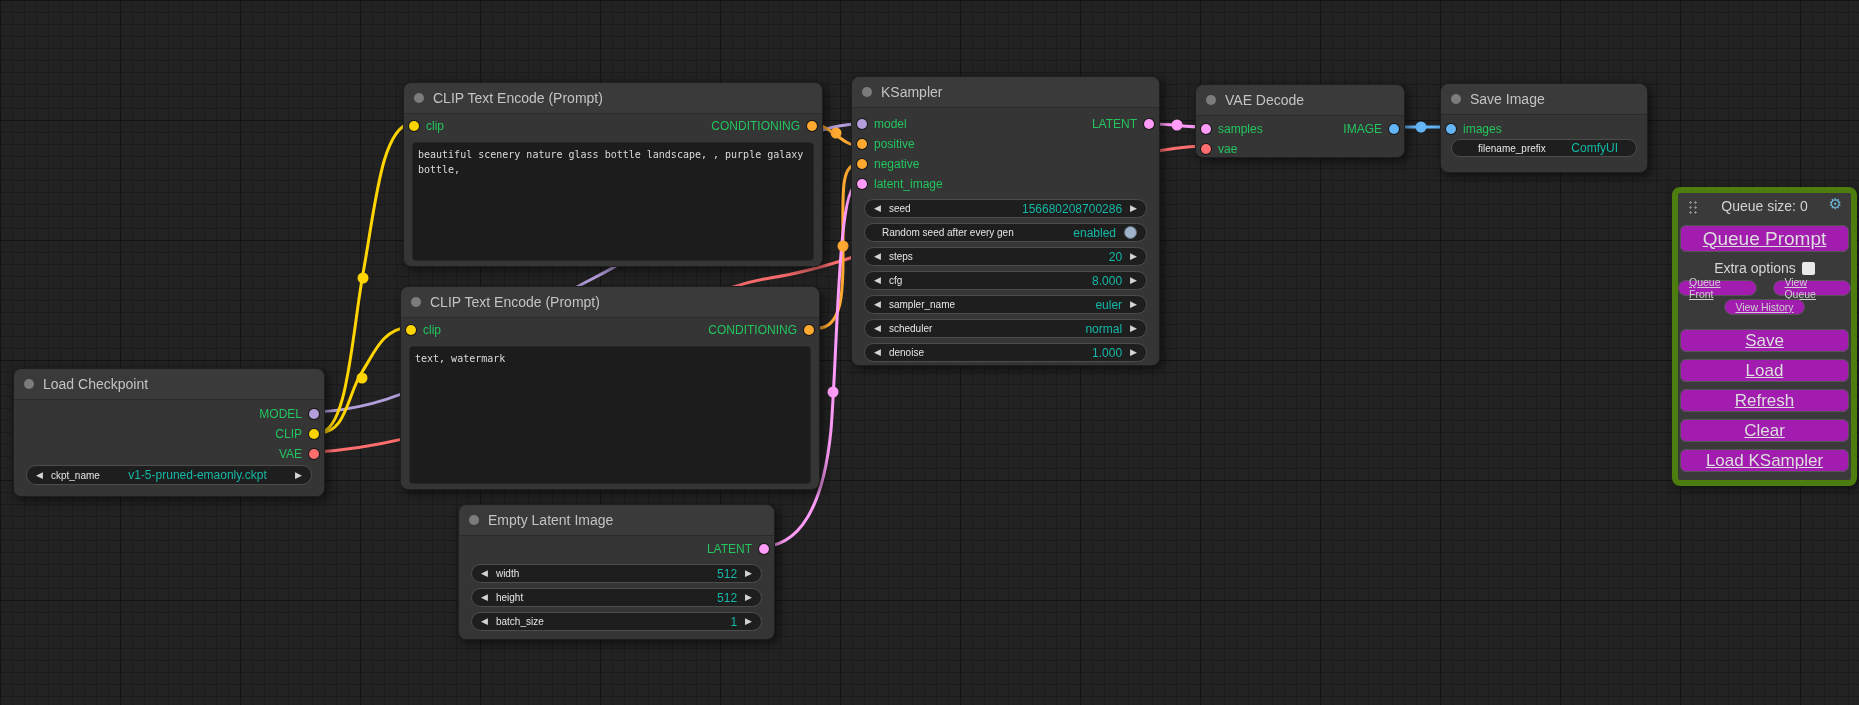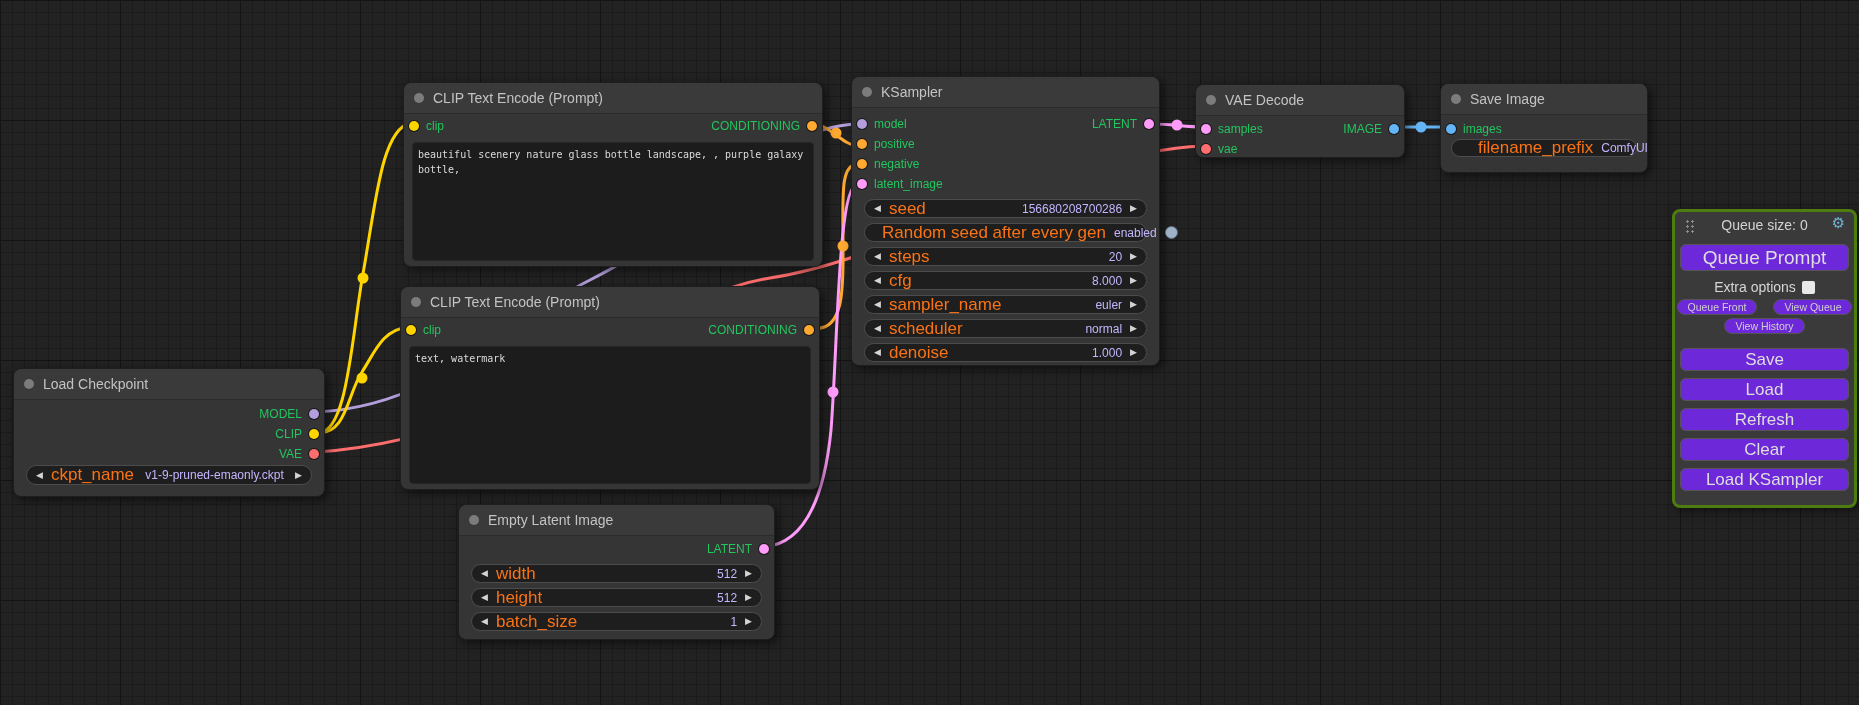--- a/index.html
+++ b/index.html
@@ -28,22 +28,22 @@
   .prow .sp{flex:1;}
   .pin{width:10px;height:10px;border-radius:50%;flex:none;box-shadow:0 0 0 1px #181818;}
   .plabel{font-size:12px;color:#22c55e;margin:0 7px;white-space:nowrap;}
   .orow{justify-content:flex-end;}
   .c-model{background:#B39DDB}.c-clip{background:#FFD500}.c-vae{background:#FF6E6E}
   .c-cond{background:#FFA931}.c-latent{background:#FF9CF9}.c-image{background:#64B5F6}
 
   .widget{height:19px;margin:0 12px;border:1px solid #4c4c4c;border-radius:10px;
           background:#1e1e1e;display:flex;align-items:center;padding:0 9px;box-sizing:border-box;}
   .warr{font-size:9px;color:#d4d4d4;flex:none;line-height:1;}
-  .wlabel{font-size:17px;color:#f97316;margin:0 8px;white-space:nowrap;}
-  .wvalue{font-size:12px;color:#c4b5fd;white-space:nowrap;margin-right:8px;}
+  .wlabel{font-size:10px;color:#e5e5e5;margin:0 8px;white-space:nowrap;}
+  .wvalue{font-size:12px;color:#14b8a6;white-space:nowrap;margin-right:8px;}
   .wsp{flex:1;}
   .ta{background:#1c1c1c;border:1px solid #262626;border-radius:4px;margin:6px 8px 0 8px;
       padding:4px 5px;font-family:"DejaVu Sans Mono",monospace;font-size:10px;
       line-height:15px;color:#dadada;overflow:hidden;box-sizing:border-box;
       white-space:pre-wrap;word-break:break-word;}
   .toggle{width:13px;height:13px;border-radius:50%;background:#9fb3c8;border:1px solid #5f6d7c;
           flex:none;box-sizing:border-box;}
 
   #n-ckpt{left:13px;top:368px;width:312px;height:129px;}
   #n-ckpt .rows{margin-top:4px;}
@@ -67,31 +67,31 @@
   #n-ksampler .widgets{margin-top:3px;}
 
   #n-vae{left:1195px;top:84px;width:210px;height:74px;}
   #n-vae .rows{margin-top:3px;}
 
   #n-save{left:1440px;top:83px;width:208px;height:90px;}
   #n-save .rows{margin-top:4px;}
   #n-save .widget{height:18px;margin:0 10px;justify-content:space-between;padding:0 18px;}
 
   
-  #panel{position:absolute;z-index:3;left:1672px;top:209px;width:185px;height:299px;
-         background:#3a3a3a;border:3px solid #4d7c0f;border-radius:8px;
+  #panel{position:absolute;z-index:3;left:1672px;top:187px;width:185px;height:299px;
+         background:#3a3a3a;border:6px solid #4d7c0f;border-radius:8px;
          box-shadow:3px 3px 10px rgba(0,0,0,.5);box-sizing:border-box;
          display:flex;flex-direction:column;align-items:center;}
   .phead{position:relative;width:100%;height:26px;display:flex;align-items:center;justify-content:center;}
   .drag{position:absolute;left:10px;top:7px;width:9px;height:14px;
         background:radial-gradient(circle,#8a8a8a 1.2px,transparent 1.4px) 0 0/5px 5px;}
   .qsize{font-size:14px;color:#d2d2d2;}
   .gear{position:absolute;right:9px;top:3px;font-size:15px;color:#6fb3d2;cursor:pointer;line-height:1;}
-  .btn{background:#6d28d9;border:1px solid #555555;border-radius:6px;color:#dedede;
-       display:flex;align-items:center;justify-content:center;cursor:pointer;box-sizing:border-box;}
+  .btn{background:#a21caf;border:1px solid #555555;border-radius:6px;color:#dedede;
+       display:flex;align-items:center;justify-content:center;cursor:pointer;box-sizing:border-box;text-decoration:underline;}
   .qprompt{width:169px;height:27px;margin-top:6px;font-size:19px;}
   .extrarow{margin-top:8px;height:16px;display:flex;align-items:center;}
   .extrarow span{font-size:14px;color:#d6d6d6;}
   .cbx{width:13px;height:13px;background:#e9e9e9;border-radius:2px;margin-left:6px;cursor:pointer;}
   .smallrow{margin-top:4px;display:flex;gap:16px;}
   .sbtn{height:16px;font-size:10.5px;border-radius:9px;padding:0 10px;color:#cfcfcf;}
   .vh{margin-top:3px;}
   .bigbtn{width:169px;height:23px;font-size:17px;margin-top:7px;}
   .bigbtn.first{margin-top:14px;}
 </style>
@@ -132,21 +132,21 @@
       <span class="pin c-clip"></span>
     </div>
     <div class="prow orow">
       <span class="plabel">VAE</span>
       <span class="pin c-vae"></span>
     </div>
   </div>
   <div class="widget">
     <span class="warr">◀</span>
     <span class="wlabel">ckpt_name</span>
-    <span class="wvalue" style="flex:1;text-align:center;">v1-9-pruned-emaonly.ckpt</span>
+    <span class="wvalue" style="flex:1;text-align:center;">v1-5-pruned-emaonly.ckpt</span>
     <span class="warr">▶</span>
   </div>
 </div>
 
 <div class="node" id="n-clip1">
   <div class="nheader">
     <span class="tdot"></span>
     <span class="ntitle">CLIP Text Encode (Prompt)</span>
   </div>
   <div class="prow">

